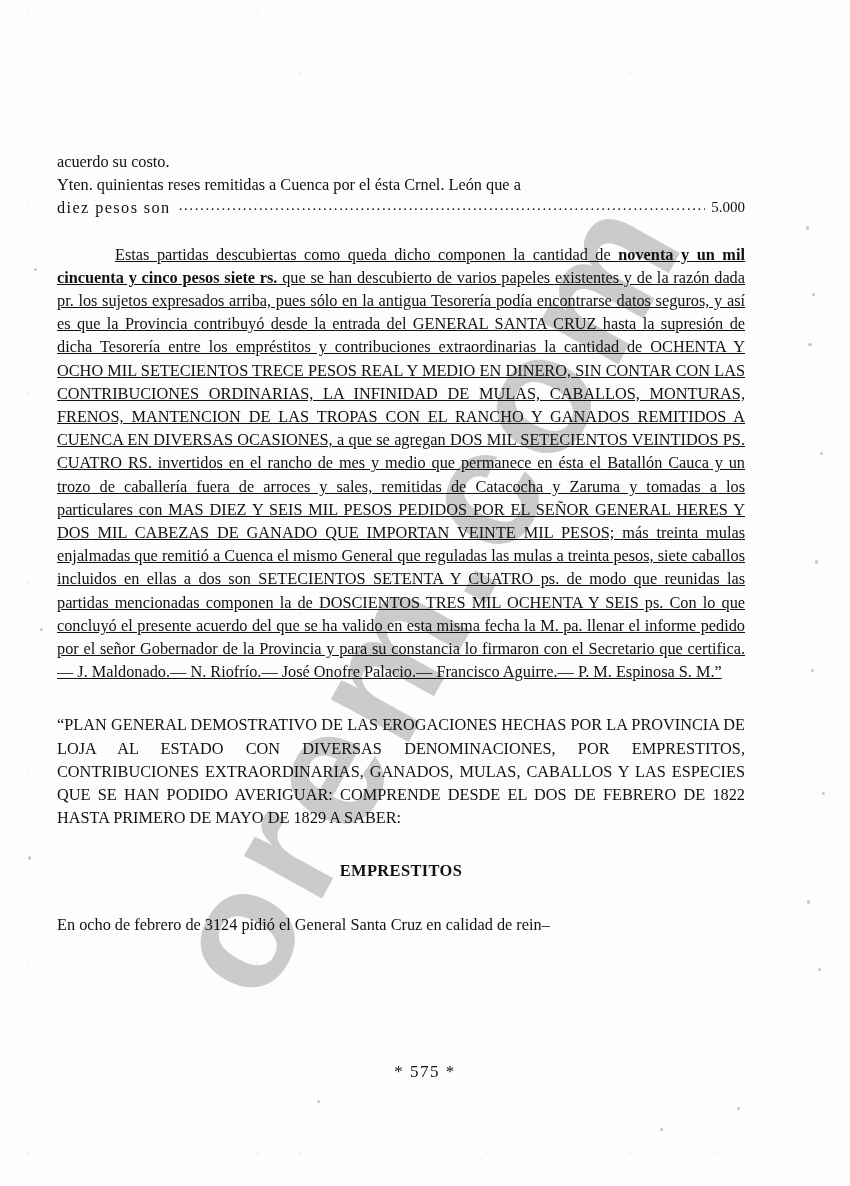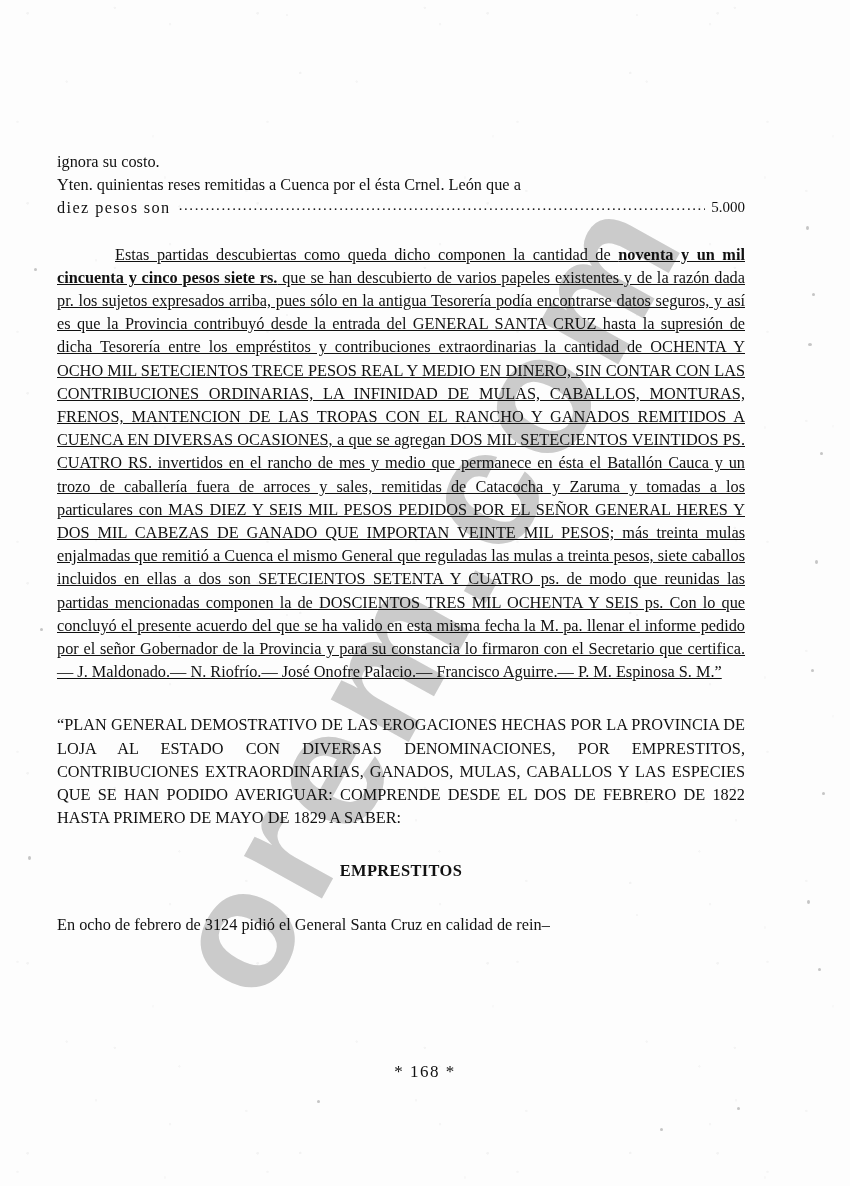--- a/index.html
+++ b/index.html
@@ -146,21 +146,21 @@
   <div class="speck" style="left:40px;top:628px;width:3px;height:3px;"></div>
   <div class="speck" style="left:28px;top:856px;width:3px;height:4px;"></div>
   <div class="speck" style="left:737px;top:1107px;width:3px;height:3px;"></div>
   <div class="speck" style="left:660px;top:1128px;width:3px;height:3px;"></div>
   <div class="speck" style="left:317px;top:1100px;width:3px;height:3px;"></div>
 
   <div id="watermark">orem.com</div>
 
   <div id="content">
 
-    <div class="line">ignora su costo.</div>
+    <div class="line">acuerdo su costo.</div>
     <div class="line">Yten. quinientas reses remitidas a Cuenca por el ésta Crnel. León que a</div>
 
     <div class="lead-row">
       <span class="lead-label">diez  pesos  son</span>
       <span class="lead-dots">...........................................................................................................</span>
       <span class="lead-amount">5.000</span>
     </div>
 
     <div class="gap-md"></div>
 
@@ -173,15 +173,15 @@
     <div class="gap-lg"></div>
 
     <div class="heading">EMPRESTITOS</div>
 
     <div class="gap-lg"></div>
 
     <p class="para">En ocho de febrero de 3124 pidió el General Santa Cruz en calidad de rein–</p>
 
   </div>
 
-  <div class="folio">* 168 *</div>
+  <div class="folio">* 575 *</div>
 
 </div>
 
 </body></html>

